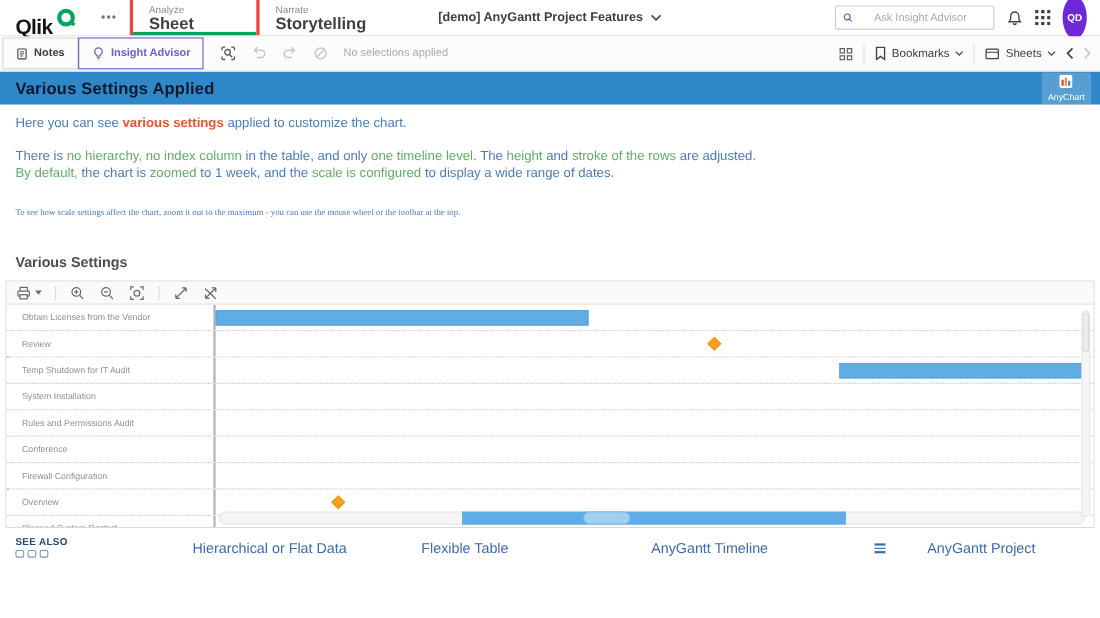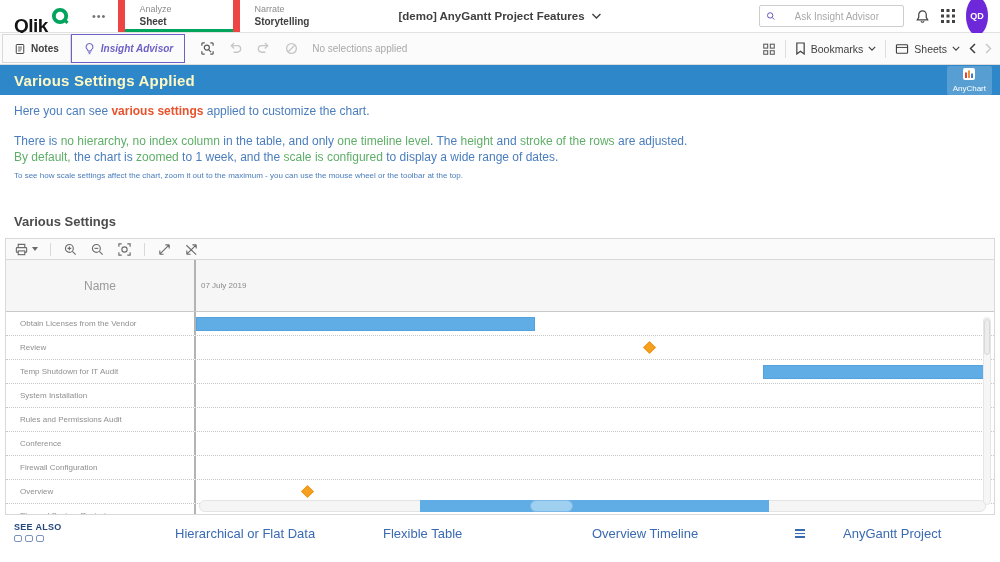--- a/index.html
+++ b/index.html
@@ -10,61 +10,61 @@
   *{box-sizing:border-box;}
   html,body{margin:0;padding:0;}
   body{width:1000px;height:562px;overflow:hidden;background:#fff;
        font-family:"Liberation Sans",sans-serif;color:#404040;position:relative;}
 
   
   .topbar{height:33px;border-bottom:1px solid #e2e2e2;background:#fff;display:flex;align-items:stretch;position:relative;}
   .logo{display:flex;align-items:center;gap:3px;padding:0 10px 0 14px;}
   .logo-text{font-size:19px;font-weight:bold;color:#141414;letter-spacing:-0.5px;margin-top:20px;}
   .more-btn{display:flex;align-items:center;padding:0 12px;color:#737373;font-size:11px;letter-spacing:1px;cursor:pointer;}
-  .nav-tab{width:115px;border-left:7px solid #ef4444;padding:4px 0 0 14px;position:relative;cursor:pointer;}
+  .nav-tab{width:115px;border-left:3px solid #ef4444;padding:4px 0 0 14px;position:relative;cursor:pointer;}
   .nav-tab:last-of-type{border-right:1px solid #ededed;}
   .tab-eyebrow{font-size:9px;color:#8c8c8c;line-height:11px;}
-  .tab-label{font-size:10px;font-weight:bold;color:#404040;line-height:13px;}
+  .tab-label{font-size:15px;font-weight:bold;color:#404040;line-height:13px;}
   .nav-tab.active::after{content:"";position:absolute;left:0;right:0;bottom:0;height:3px;background:var(--accent-green);}
   .app-title{position:absolute;left:50%;top:0;height:100%;transform:translateX(-50%);
              display:flex;align-items:center;gap:7px;font-size:11.5px;font-weight:bold;color:#404040;cursor:pointer;white-space:nowrap;}
   .topbar-right{position:absolute;right:12px;top:0;height:100%;display:flex;align-items:center;gap:11px;}
   .searchbox{width:145px;height:22px;border:1px solid #cdcdcd;border-radius:2px;display:flex;align-items:center;padding:0 6px;gap:17px;background:#fff;}
   .searchbox input{border:none;outline:none;width:100%;font-size:10px;color:#707070;font-family:"Liberation Sans",sans-serif;background:transparent;}
   .searchbox input::placeholder{color:#a9a9a9;}
   .avatar{width:22px;height:38px;border-radius:50%;background:#6d28d9;color:#fff;font-size:9px;font-weight:bold;
           display:flex;align-items:center;justify-content:center;cursor:pointer;}
   .icon-btn{display:flex;align-items:center;justify-content:center;cursor:pointer;}
 
   
   .subbar{height:32px;background:#fbfbfb;border-bottom:1px solid #dcdcdc;display:flex;align-items:stretch;position:relative;}
   .notes-btn,.ia-btn{display:flex;align-items:center;gap:5px;margin:1px 0;padding:0 11px;border:1px solid #d9d9d9;
           font-size:10px;font-weight:bold;color:#404040;cursor:pointer;background:#fbfbfb;}
   .notes-btn{margin-left:2px;}
-  .ia-btn{border-color:var(--insight-purple);color:var(--insight-purple);font-style:italic;}
+  .ia-btn{border-color:var(--insight-purple);color:var(--insight-purple);}
   .sel-tools{display:flex;align-items:center;gap:13px;margin-left:15px;}
   .status-text{font-size:10px;color:#a9a9a9;}
   .subbar-right{position:absolute;right:8px;top:0;height:100%;display:flex;align-items:center;gap:9px;}
   .vdiv{width:1px;height:18px;background:#dedede;}
   .menu-item{display:flex;align-items:center;gap:5px;font-size:10.5px;color:#404040;cursor:pointer;}
 
   
   .sheet-title{height:30px;background:var(--header-bg);display:flex;align-items:center;justify-content:space-between;padding:0 8px 0 14px;}
-  .sheet-title h1{margin:0;font-size:15px;font-weight:600;color:#fef9c3;letter-spacing:0.2px;}
+  .sheet-title h1{margin:0;font-size:15px;font-weight:600;color:#0f172a;letter-spacing:0.2px;}
   .anychart-badge{display:flex;align-items:center;gap:4px;background:rgba(255,255,255,0.2);border-radius:2px;padding:2px 6px;cursor:pointer;flex-direction:column;}
   .anychart-badge span{font-size:8px;color:#fff;}
 
   
   .desc{padding:9px 14px 0;}
   .d-line1{font-size:12px;line-height:15px;margin-bottom:14px;}
   .d-line{font-size:12px;line-height:16px;}
   .seg-blue{color:var(--text-blue);}
   .seg-green{color:var(--text-green);}
   .seg-orange{color:var(--highlight-orange);font-weight:bold;}
-  .d-note{font-size:8px;color:var(--text-blue);margin-top:6px;}
+  .d-note{font-size:8px;color:var(--text-blue);margin-top:23px;font-family:Liberation Serif, serif;}
 
   .obj-title{margin:34px 14px 9px;font-size:13px;font-weight:bold;color:#4c4c4c;}
 
   
   .gantt-box{margin:0 5px;border:1px solid #d9d9d9;background:#fff;}
   .g-toolbar{height:21px;background:#fafafa;border-bottom:1px solid #d9d9d9;display:flex;align-items:center;padding:0 8px;gap:12px;}
   .g-tool{display:flex;align-items:center;gap:3px;cursor:pointer;}
   .tb-div{width:1px;height:13px;background:#d9d9d9;}
   .caret{width:0;height:0;border-left:3px solid transparent;border-right:3px solid transparent;border-top:4px solid #6b6b6b;}
 
@@ -305,24 +305,20 @@
         </svg>
     </div>
     <div class="g-tool">
       <svg width="15" height="15" viewBox="0 0 16 16">
           <path d="M3 13L13 3M13 3v4M13 3H9M3 13v-4M3 13h4" fill="none" stroke="#6b6b6b" stroke-width="1.2"></path>
           <path d="M2.5 3.5l10.5 10" stroke="#6b6b6b" stroke-width="1.2"></path>
         </svg>
     </div>
   </div>
 
-  <div class="g-header">
-    <div class="gh-name">Name</div>
-    <div class="gh-timeline">07 July 2019</div>
-  </div>
 
   <div class="g-body">
     <div>
         <div class="g-row">
           <div class="g-label">Obtain Licenses from the Vendor</div>
           <div class="g-cell">
             <div class="g-bar" style="left: 0%; width: 42.5%;"></div>
           </div>
         </div>
         <div class="g-row">
@@ -382,21 +378,21 @@
       <i></i>
     </div>
   <div>
       <span class="footer-link fl0">
         <span>Hierarchical or Flat Data</span>
       </span>
       <span class="footer-link fl1">
         <span>Flexible Table</span>
       </span>
       <span class="footer-link fl2">
-        <span>Overview Timeline</span>
+        <span>AnyGantt Timeline</span>
       </span>
       <span class="footer-link fl3">
         <span class="hamb">
           <i></i>
           <i></i>
           <i></i>
         </span>
         <span>AnyGantt Project</span>
       </span>
     </div>

